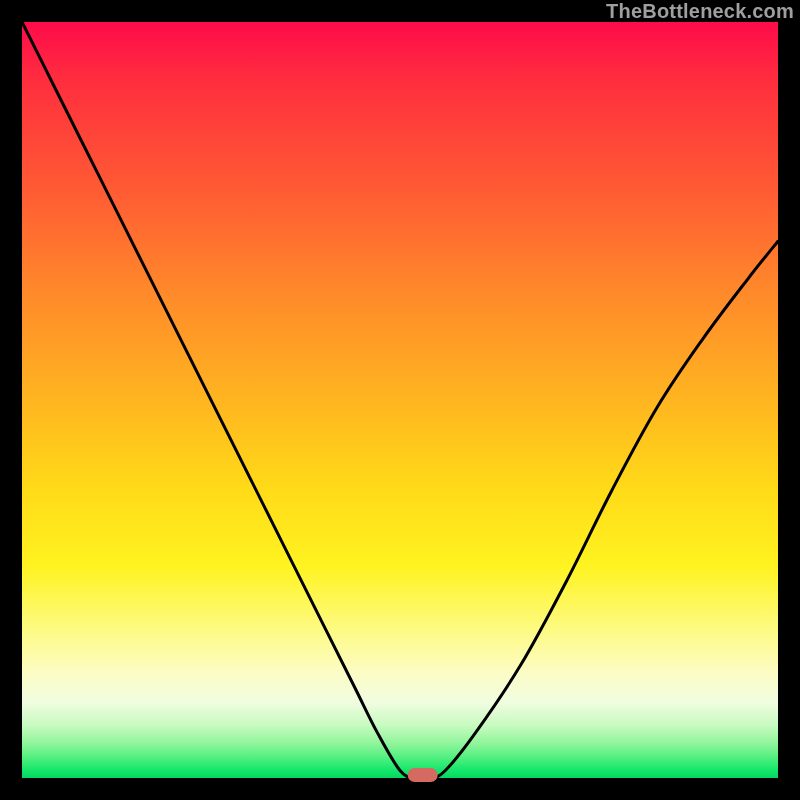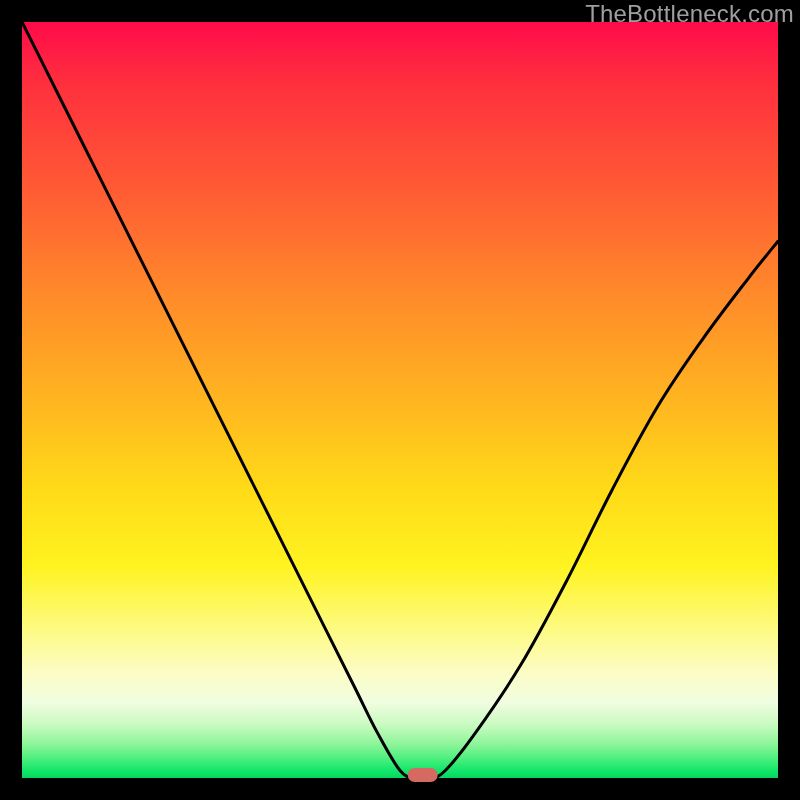--- a/index.html
+++ b/index.html
@@ -51,22 +51,22 @@
     top: 22px;
     width: 756px;
     height: 756px;
     overflow: visible;
   }
   .watermark {
     position: absolute;
     top: 0px;
     right: 6px;
     color: #9f9f9f;
-    font-size: 24px;
-    font-weight: 400;
+    font-size: 20px;
+    font-weight: 700;
     letter-spacing: 0.2px;
   }
 </style>
 </head>
 <body>
 
 <div class="stage">
 
   <div class="plot"></div>
 

